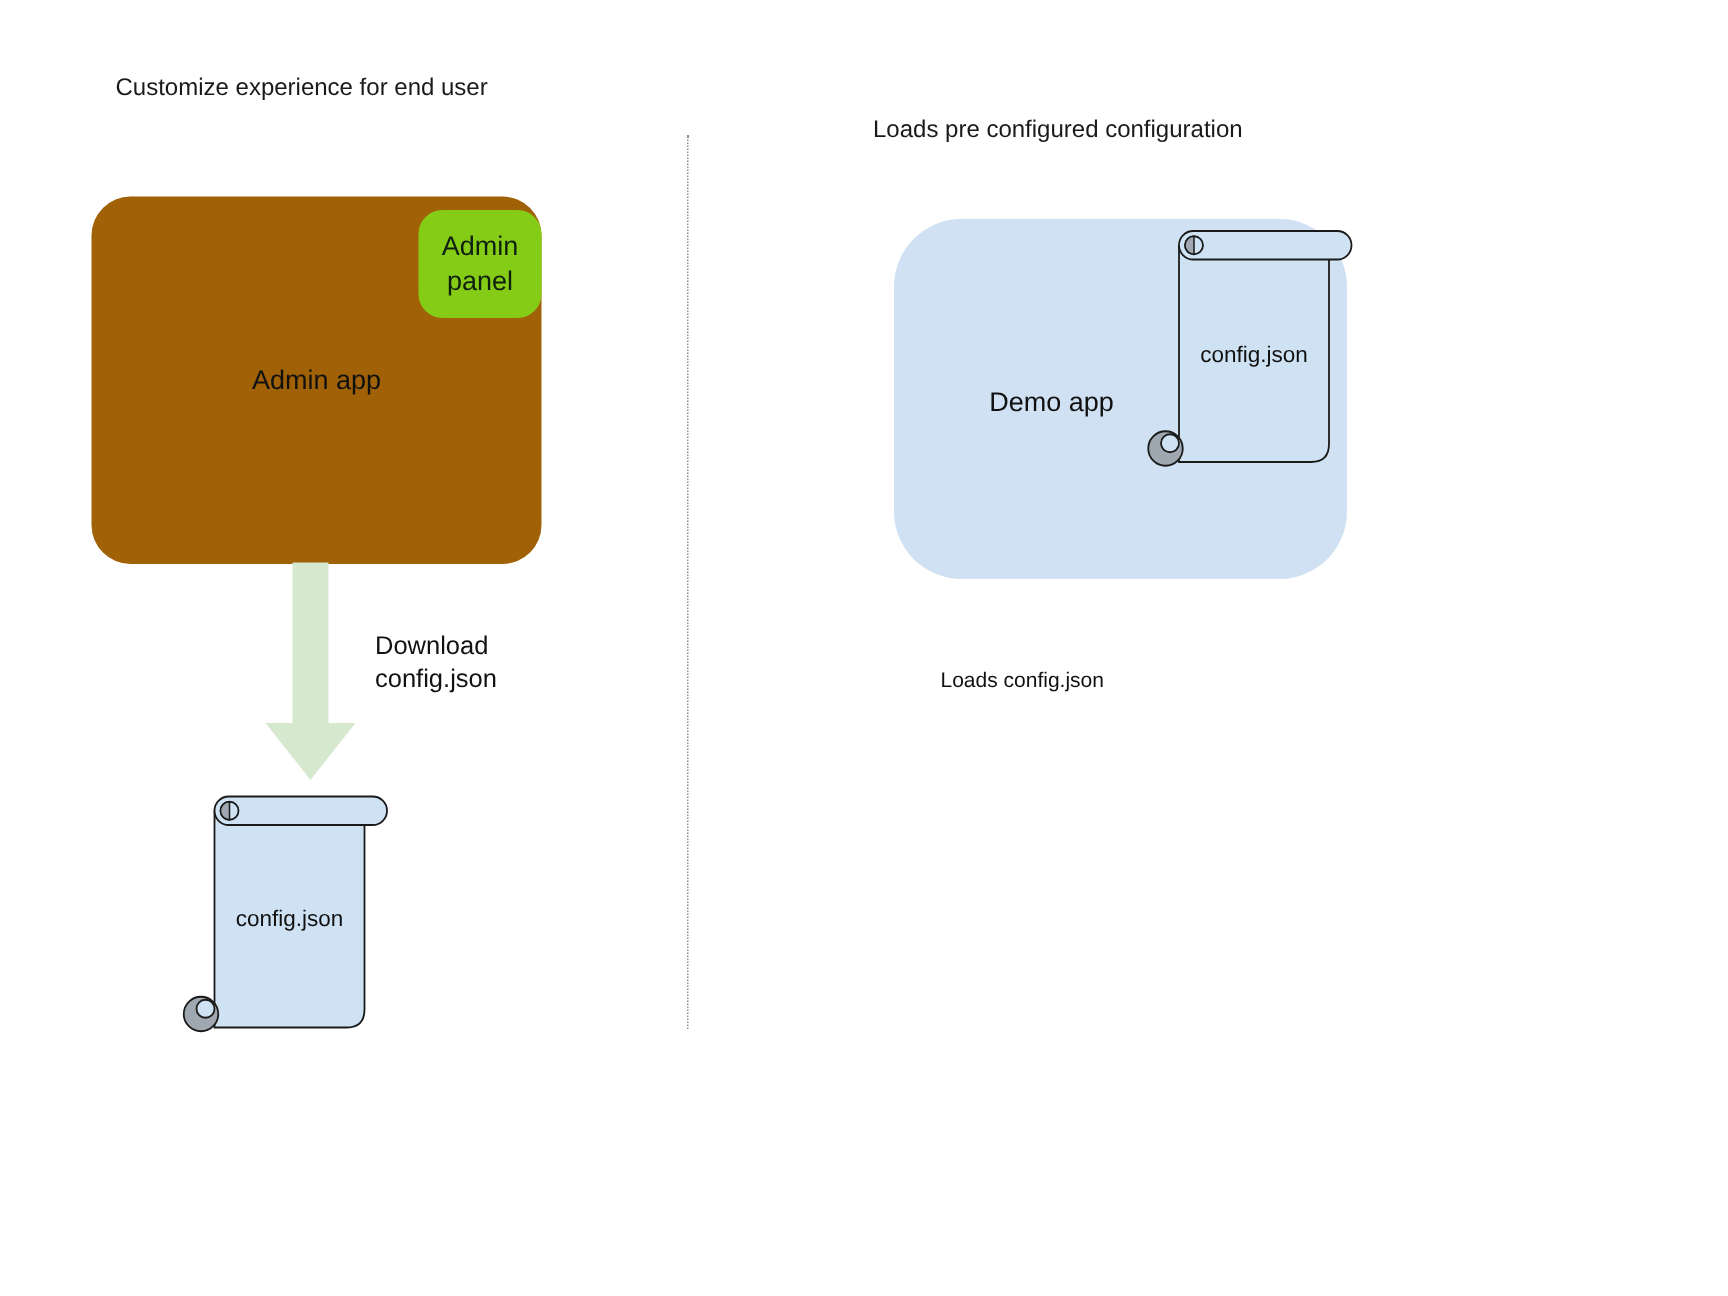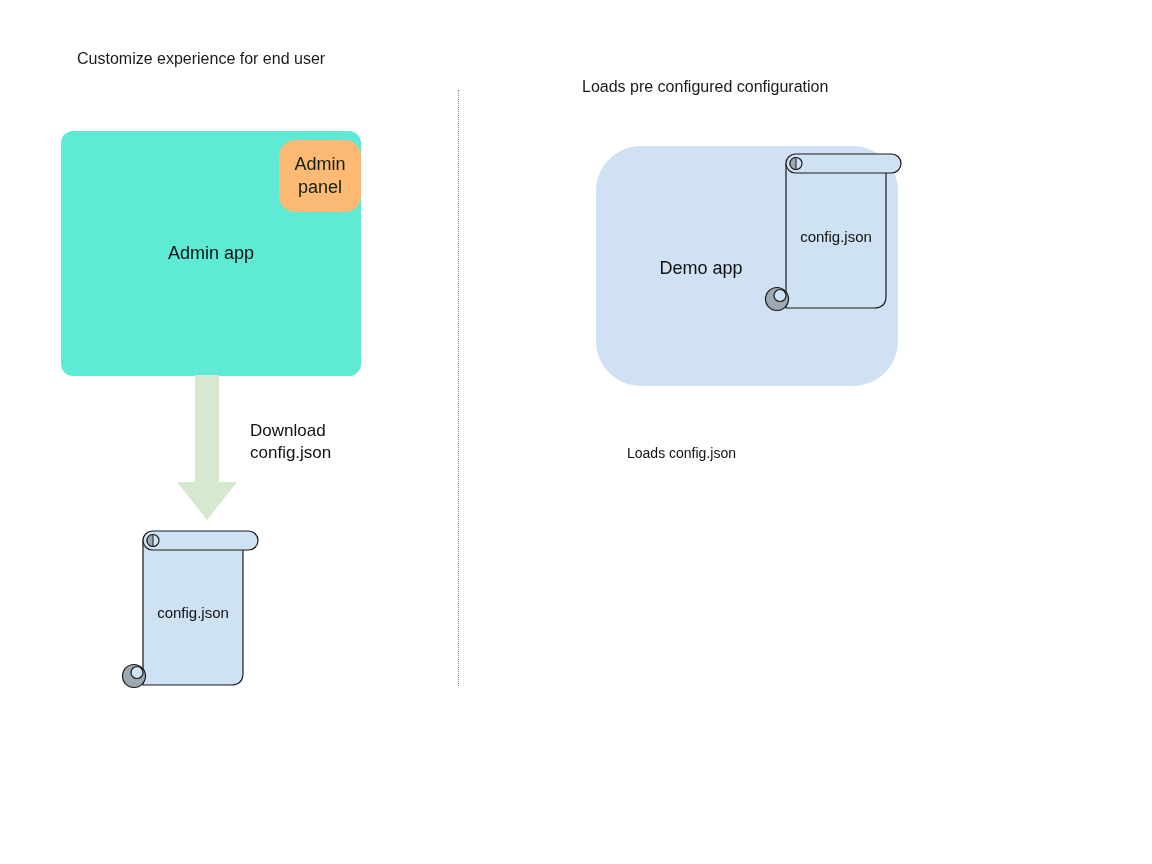--- a/index.html
+++ b/index.html
@@ -5,26 +5,26 @@
   html,body{margin:0;padding:0;background:#ffffff;}
   .canvas{
     position:relative;width:1152px;height:864px;background:#ffffff;overflow:hidden;
     font-family:"Liberation Sans",sans-serif;color:#111111;
   }
   .abs{position:absolute;}
   .section-title{font-size:16px;line-height:19px;color:#1a1a1a;white-space:nowrap;}
 
   
   .admin-app-box{
-    left:61px;top:131px;width:300px;height:245px;background:#5eead4;border-radius:12px;
+    left:61px;top:131px;width:300px;height:245px;background:#a16207;border-radius:26px;
     display:flex;align-items:center;justify-content:center;
   }
   .admin-app-label{font-size:18px;color:#111;}
   .admin-panel-box{
-    left:279px;top:140px;width:82px;height:72px;background:#fdba74;border-radius:16px;
+    left:279px;top:140px;width:82px;height:72px;background:#84cc16;border-radius:16px;
     display:flex;align-items:center;justify-content:center;text-align:center;
   }
   .admin-panel-label{font-size:18px;line-height:23px;color:#102010;width:70px;}
   .arrow-shaft{left:195px;top:375px;width:24px;height:107px;background:#d6e8ce;}
   .arrow-head{
     left:177px;top:482px;width:0;height:0;
     border-left:30px solid transparent;border-right:30px solid transparent;
     border-top:38px solid #d6e8ce;
   }
   .download-caption{left:250px;top:420px;font-size:17px;line-height:22px;}

